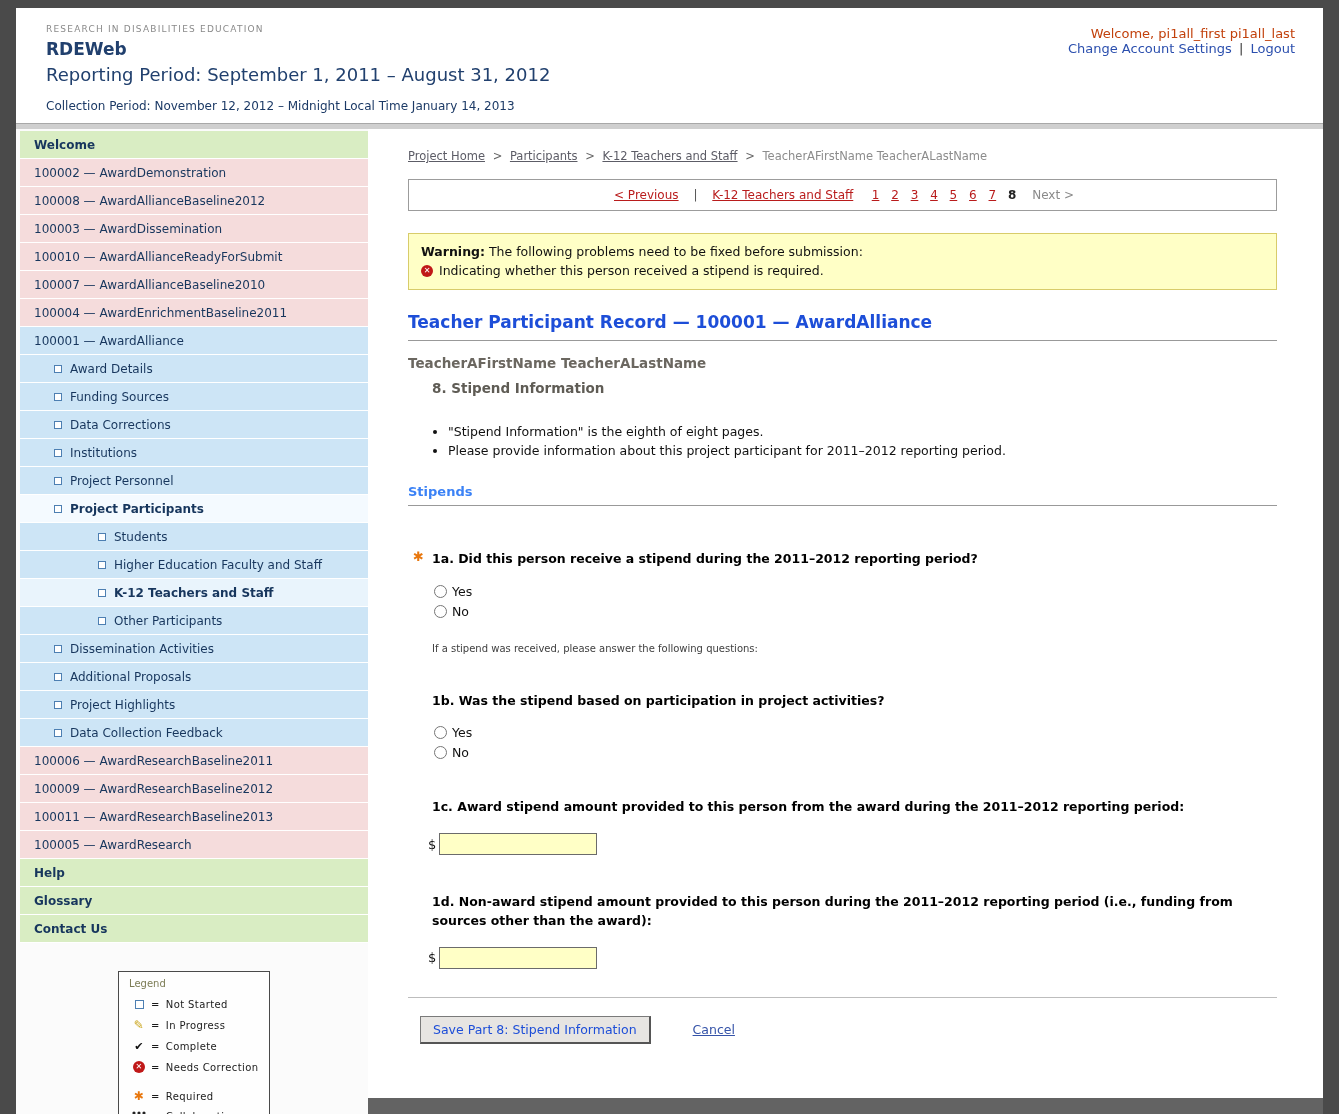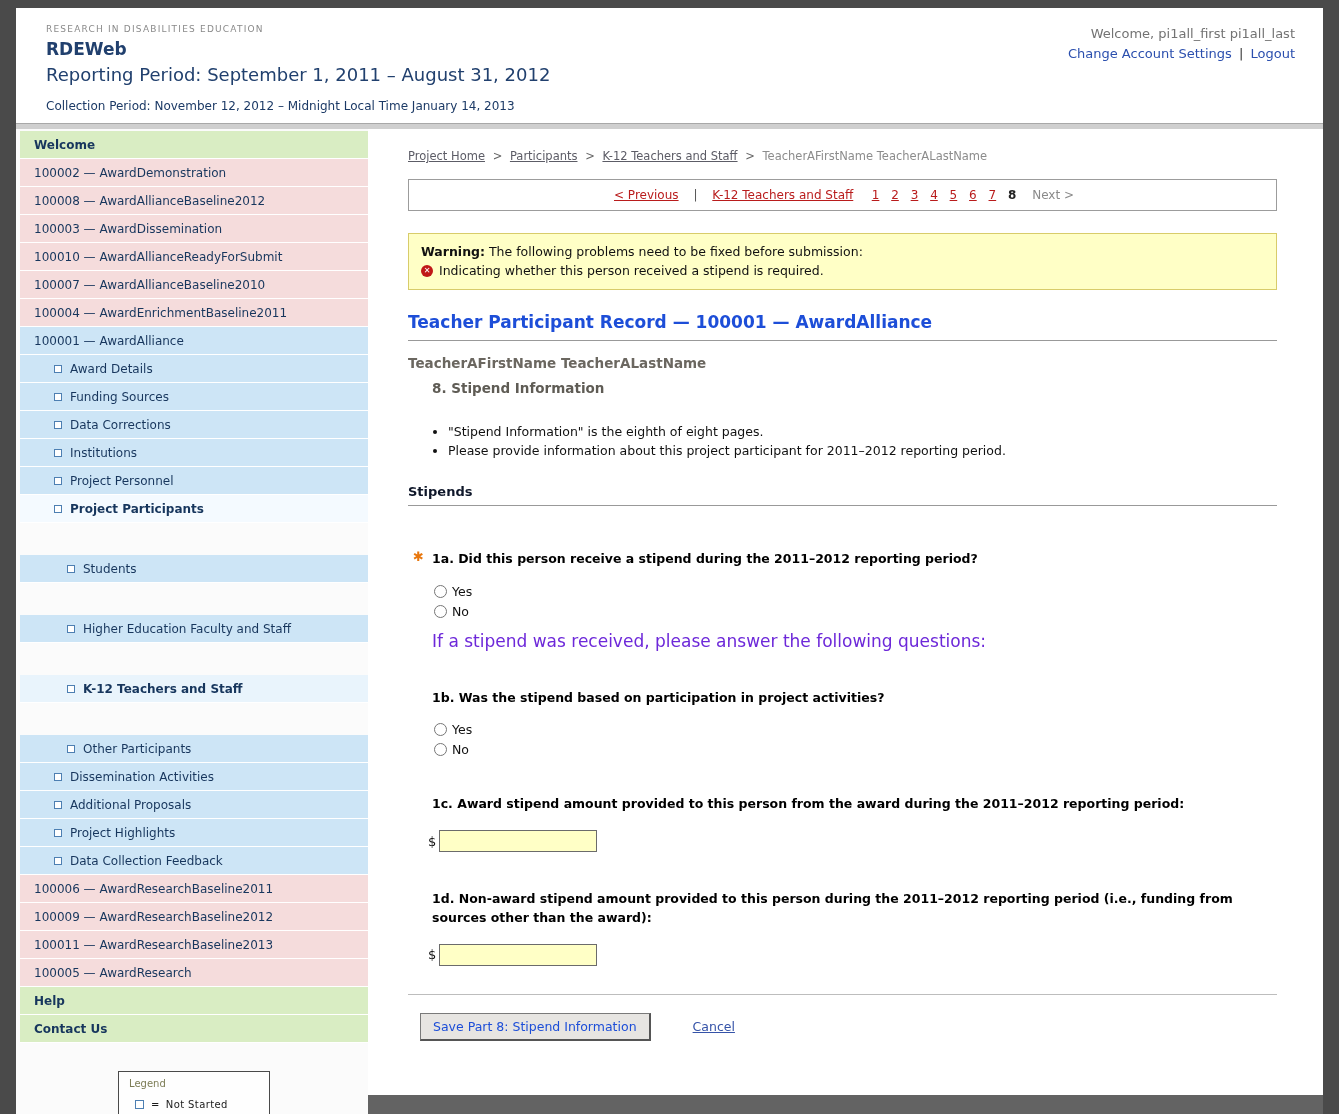--- a/index.html
+++ b/index.html
@@ -8,39 +8,39 @@
   .frame { width: 1339px; padding: 8px 16px 7px; }
   .page { background: #ffffff; width: 1307px; }
 
   
   .header { display: flex; justify-content: space-between; background: #fff; padding: 16px 28px 10px 30px; }
   .org { font-size: 9px; letter-spacing: 1.2px; color: #8a8a8a; margin-bottom: 5px; }
   .app { font-size: 17px; font-weight: bold; color: #21406e; margin-bottom: 5px; }
   .rp  { font-size: 18px; color: #21406e; margin-bottom: 14px; }
   .cp  { font-size: 12px; color: #1c3a66; }
   .h-right { text-align: right; font-size: 13px; padding-top: 2px; }
-  .welcome { color: #737373; margin-bottom: 5px; }
+  .welcome { color: #c2410c; }
   .hlink { color: #2b4fae; text-decoration: none; cursor: pointer; }
   .pipe { color: #333; margin: 0 3px; }
   .hr-strip { height: 6px; background: #cfcfcf; border-top: 1px solid #a8a8a8; }
 
   
   .main-row { display: flex; align-items: stretch; background: #636363; min-height: 968px; }
   .sidebar-col { width: 352px; background: #fbfbfb; padding: 2px 0 10px 4px; flex: none; }
   .content-col { flex: 1; display: flex; flex-direction: column; }
   .content-box { background: #fff; padding: 20px 46px 54px 40px; min-height: 884px; }
 
   
   .nav-item { font-size: 12px; color: #17365d; padding: 7px 6px 6px 14px; border-bottom: 1px solid #fff; line-height: 14px; cursor: pointer; }
   .green { background: #d9edc3; }
   .pink  { background: #f5dcdc; }
   .blue  { background: #cde5f6; }
   .bold  { font-weight: bold; }
   .lvl1 { padding-left: 34px; }
-  .lvl2 { padding-left: 47px; margin-top: 32px; }
+  .lvl2 { padding-left: 78px; }
   .sel    { background: #f4faff; }
   .subsel { background: #e9f4fc; }
   .cb { display: inline-block; width: 8px; height: 8px; border: 1px solid #4d7fb2; background: #fff; margin-right: 8px; }
 
   
   .legend-wrap { display: flex; justify-content: center; margin-top: 28px; }
   .legend { width: 152px; border: 1px solid #4a4a4a; background: #fefefe; padding: 6px 6px 16px 10px; }
   .legend-title { font-size: 10px; color: #7c7c55; margin-bottom: 10px; }
   .legend-item { display: flex; align-items: center; font-size: 10px; color: #1a1a1a; letter-spacing: 0.4px; margin-bottom: 8px; }
   .gap-above { margin-top: 16px; }
@@ -73,32 +73,32 @@
 
   
   .rec-title { font-size: 17px; font-weight: bold; color: #1d4ed8; margin: 6px 0 0; }
   .rule { border-bottom: 1px solid #999; margin: 8px 0 14px; }
   .rule.tight { margin: 6px 0 0; }
   .rule.light { border-bottom-color: #bdbdbd; margin-top: 28px; }
   .p-name { font-size: 13.5px; font-weight: bold; color: #6b6760; margin-bottom: 9px; }
   .p-page { font-size: 13.5px; font-weight: bold; color: #5f5c55; margin: 0 0 28px 24px; }
   .notes { margin: 0 0 26px 24px; padding-left: 16px; font-size: 12.5px; color: #111; }
   .notes li { margin-bottom: 4px; }
-  .sec-head { font-size: 13px; font-weight: bold; color: #0f172a; }
+  .sec-head { font-size: 13px; font-weight: bold; color: #3b82f6; }
 
   
   .qblock { position: relative; margin: 38px 0 0 24px; font-size: 12.5px; font-weight: bold; color: #000; }
   .qblock.first { margin-top: 44px; }
   .req-star { position: absolute; left: -19px; top: -1px; color: #e8770e; font-size: 13px; font-weight: normal; }
   .qtext { max-width: 830px; line-height: 1.5; }
   .radios { margin: 15px 0 0 26px; font-size: 12.5px; color: #111; }
   .radio-row { display: flex; align-items: center; margin-bottom: 5px; }
   .radio-row input { margin: 0 5px 0 0; width: 13px; height: 13px; }
   .radio-row label { cursor: pointer; }
-  .note-line { margin: 12px 0 0 24px; font-size: 17px; color: #6d28d9; }
+  .note-line { margin: 24px 0 0 24px; font-size: 10px; color: #404040; }
   .amount-row { margin: 16px 0 0 20px; font-size: 13px; color: #111; display: flex; align-items: center; }
   .amt { width: 158px; height: 22px; background: #ffffc6; border: 1px solid #6b6b6b; margin-left: 3px; font-size: 13px; padding: 2px 4px; font-family: inherit; }
   .actions { margin: 18px 0 0 12px; display: flex; align-items: center; gap: 42px; }
   .save-btn { font-family: inherit; font-size: 12.5px; color: #1d4ed8; background: #e7e5e2; border: 1px solid #7a7a7a; border-right: 2px solid #555; border-bottom: 2px solid #555; padding: 5px 12px; cursor: pointer; }
   .cancel { color: #3553a8; font-size: 12.5px; text-decoration: underline; cursor: pointer; }
 </style>
 </head>
 <body>
 
 <div class="frame">
@@ -146,20 +146,21 @@
           <div class="nav-item blue lvl2"><span class="cb"></span><span>Other Participants</span></div>
           <div class="nav-item blue lvl1"><span class="cb"></span><span>Dissemination Activities</span></div>
           <div class="nav-item blue lvl1"><span class="cb"></span><span>Additional Proposals</span></div>
           <div class="nav-item blue lvl1"><span class="cb"></span><span>Project Highlights</span></div>
           <div class="nav-item blue lvl1"><span class="cb"></span><span>Data Collection Feedback</span></div>
           <div class="nav-item pink"><span>100006 — AwardResearchBaseline2011</span></div>
           <div class="nav-item pink"><span>100009 — AwardResearchBaseline2012</span></div>
           <div class="nav-item pink"><span>100011 — AwardResearchBaseline2013</span></div>
           <div class="nav-item pink"><span>100005 — AwardResearch</span></div>
           <div class="nav-item green bold"><span>Help</span></div>
+          <div class="nav-item green bold"><span>Glossary</span></div>
           <div class="nav-item green bold"><span>Contact Us</span></div>
         </nav>
 
         <div class="legend-wrap">
           <div class="legend">
             <div class="legend-title">Legend</div>
             <div class="legend-item">
               <span class="licon">
                   <span class="cb-big"></span>
                 </span>

